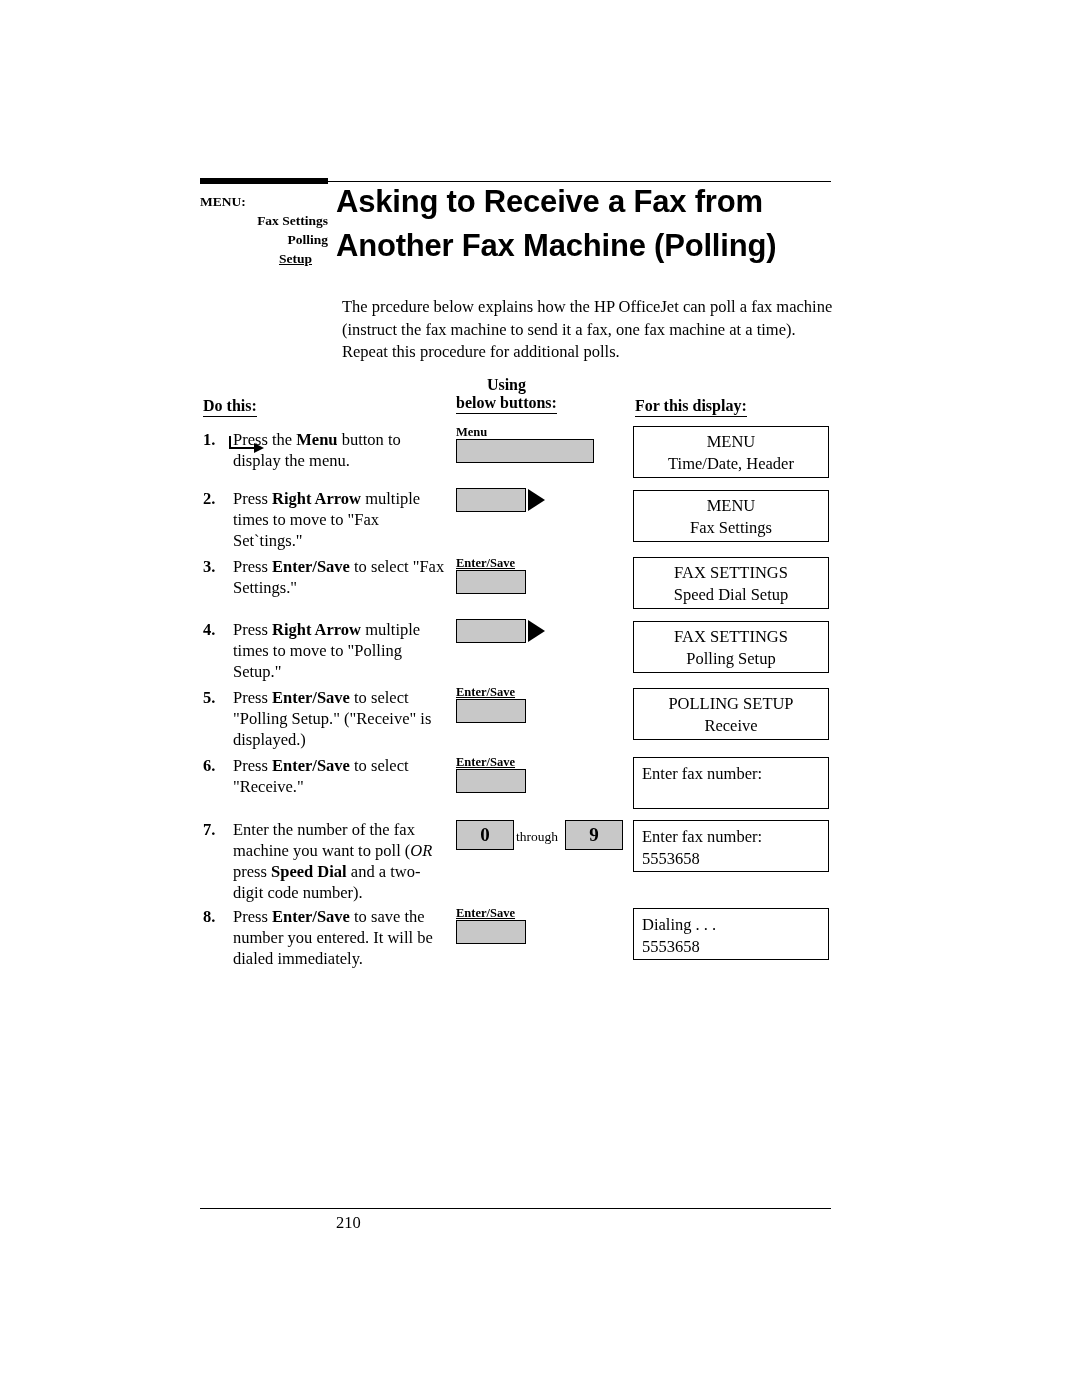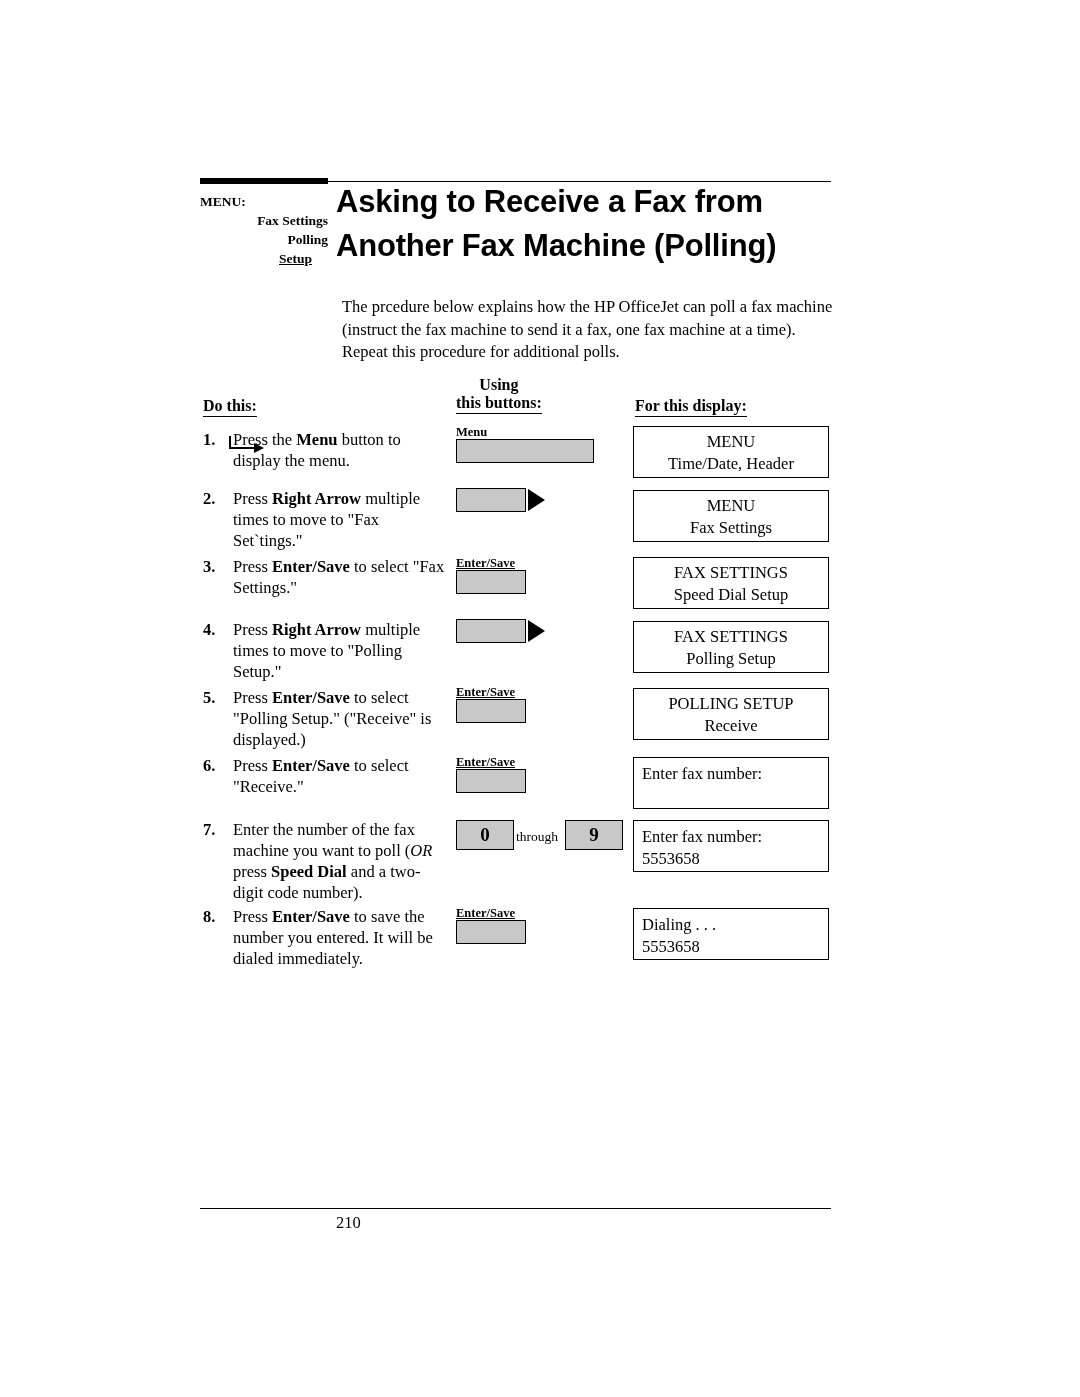--- a/index.html
+++ b/index.html
@@ -220,21 +220,21 @@
     <div>Another Fax Machine (Polling)</div>
   </div>
 
   <div class="intro">The prcedure below explains how the HP OfficeJet can poll a fax machine (instruct the fax machine to send it a fax, one fax machine at a time). Repeat this procedure for additional polls.</div>
 
   <div class="col-head" id="head-do">
     <span class="ul">Do this:</span>
   </div>
   <div class="col-head" id="head-using">
     <span class="l1">Using</span>
-    <span class="l2 ul">this buttons:</span>
+    <span class="l2 ul">below buttons:</span>
   </div>
   <div class="col-head" id="head-display">
     <span class="ul">For this display:</span>
   </div>
 
   <div class="step" style="left:203px; top:429px;">
     <span class="num">1.</span>
     <span class="txt"><span>Press the </span><b>Menu</b><span> button to display the menu.</span></span>
   </div>
   <div class="btn-label" style="left:456px; top:425px;">Menu</div>

